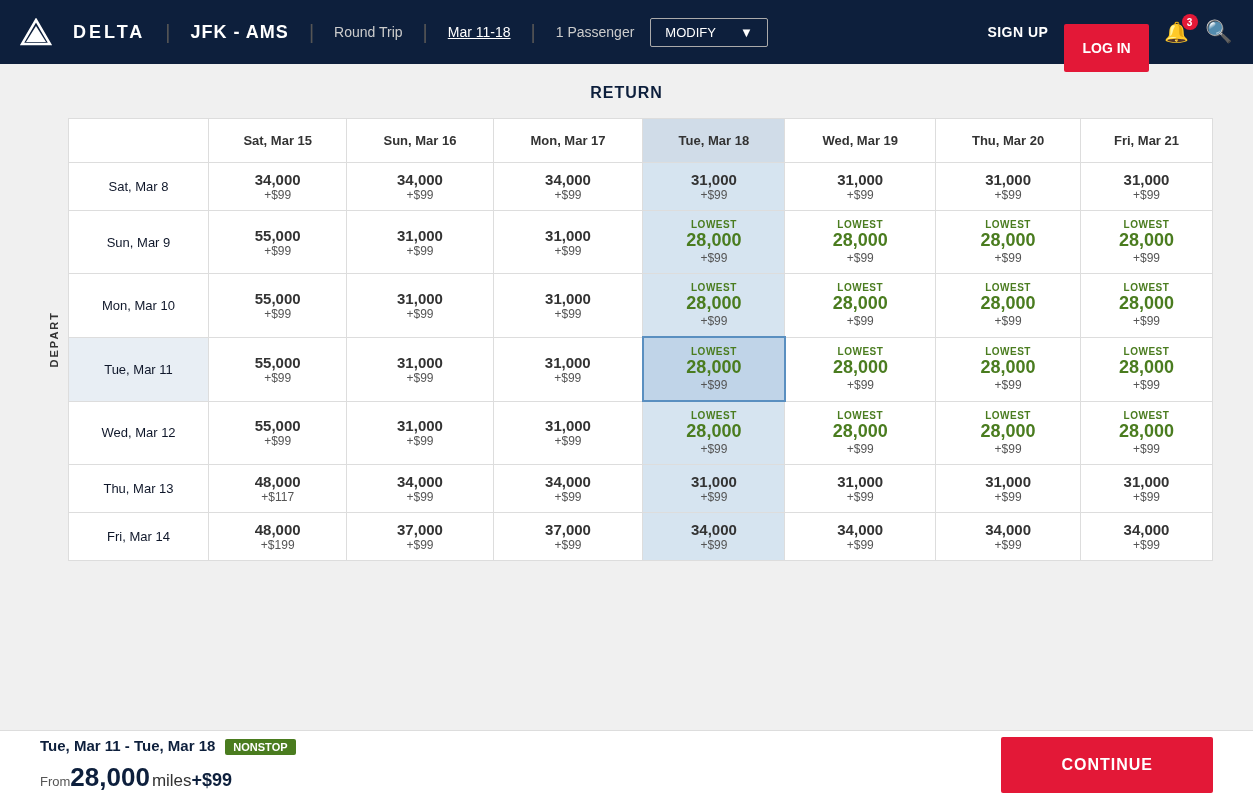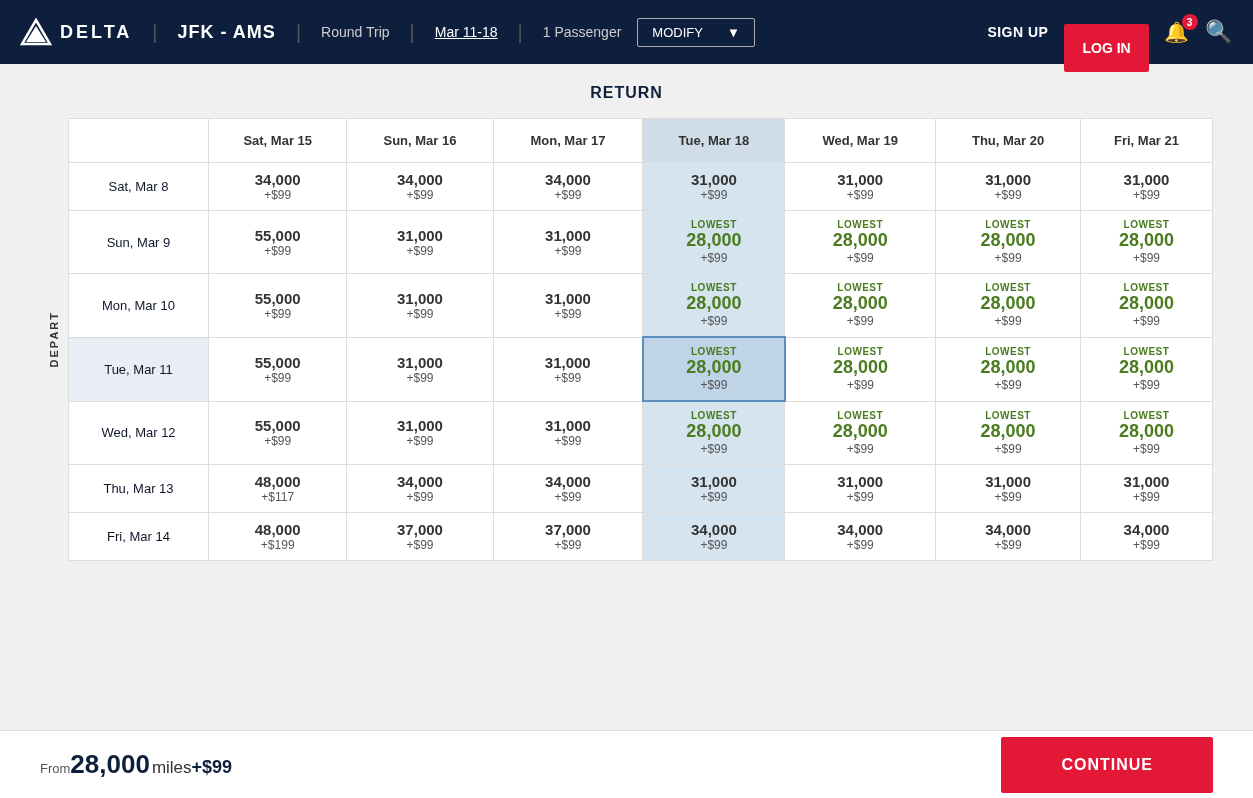--- a/index.html
+++ b/index.html
@@ -11,21 +11,21 @@
       height: 64px;
       display: flex;
       align-items: center;
       padding: 0 20px;
       color: white;
       gap: 16px;
     }
     .header-logo {
       display: flex;
       align-items: center;
-      gap: 8px;
+      gap: 21px;
       font-size: 18px;
       font-weight: bold;
       letter-spacing: 3px;
       color: white;
     }
     .header-logo svg { width: 32px; height: 28px; }
     .header-divider {
       color: #555;
       font-size: 20px;
       margin: 0 4px;
@@ -573,20 +573,24 @@
               <div class="cell-fee">+$99</div>
             </td>
           </tr>
         </tbody>
     </table>
   </div>
 </div>
 
 <div class="footer-bar">
   <div class="footer-trip-info">
+    <div style="display:flex;align-items:center;margin-bottom:4px;">
+      <span class="footer-dates">Tue, Mar 11 - Tue, Mar 18</span>
+      <span class="nonstop-badge">NONSTOP</span>
+    </div>
     <div class="footer-price-row">
       <span class="footer-from">From</span>
       <span class="footer-miles">28,000</span>
       <span class="footer-miles-label">miles</span>
       <span class="footer-fee">+$99</span>
     </div>
   </div>
   <button class="continue-btn">CONTINUE</button>
 </div>
 

